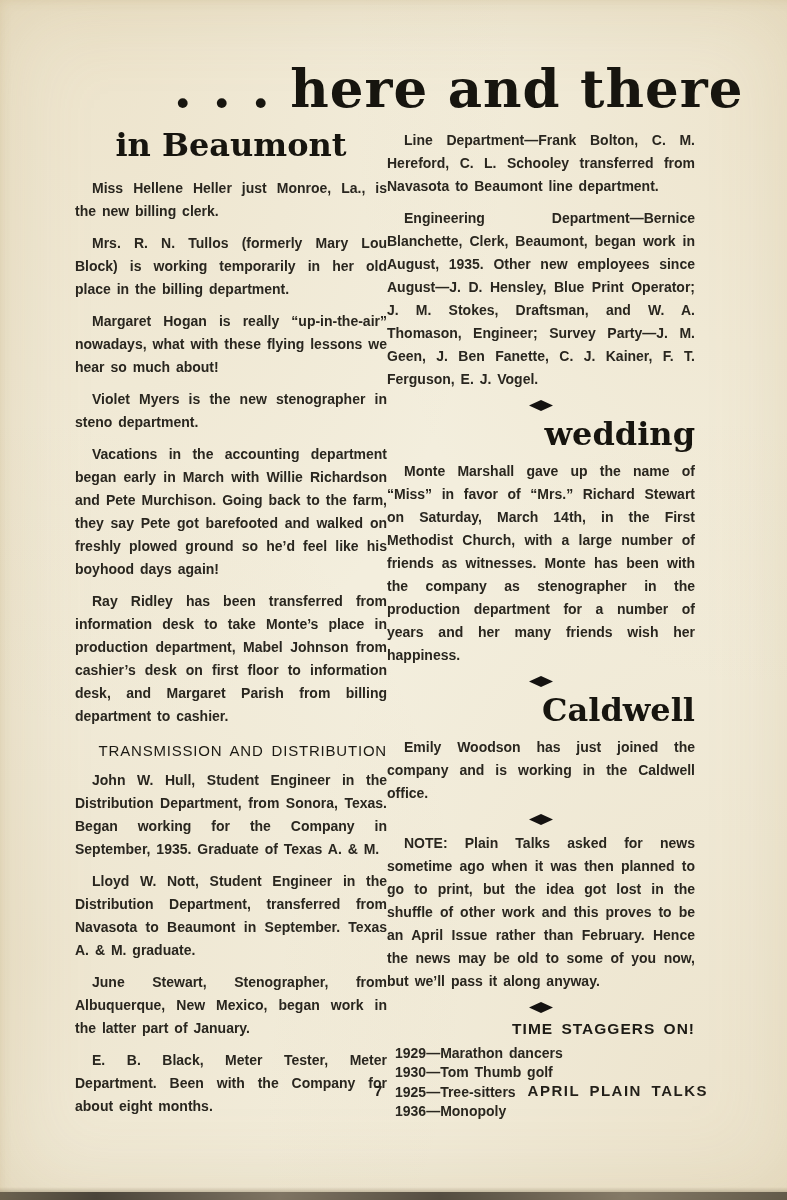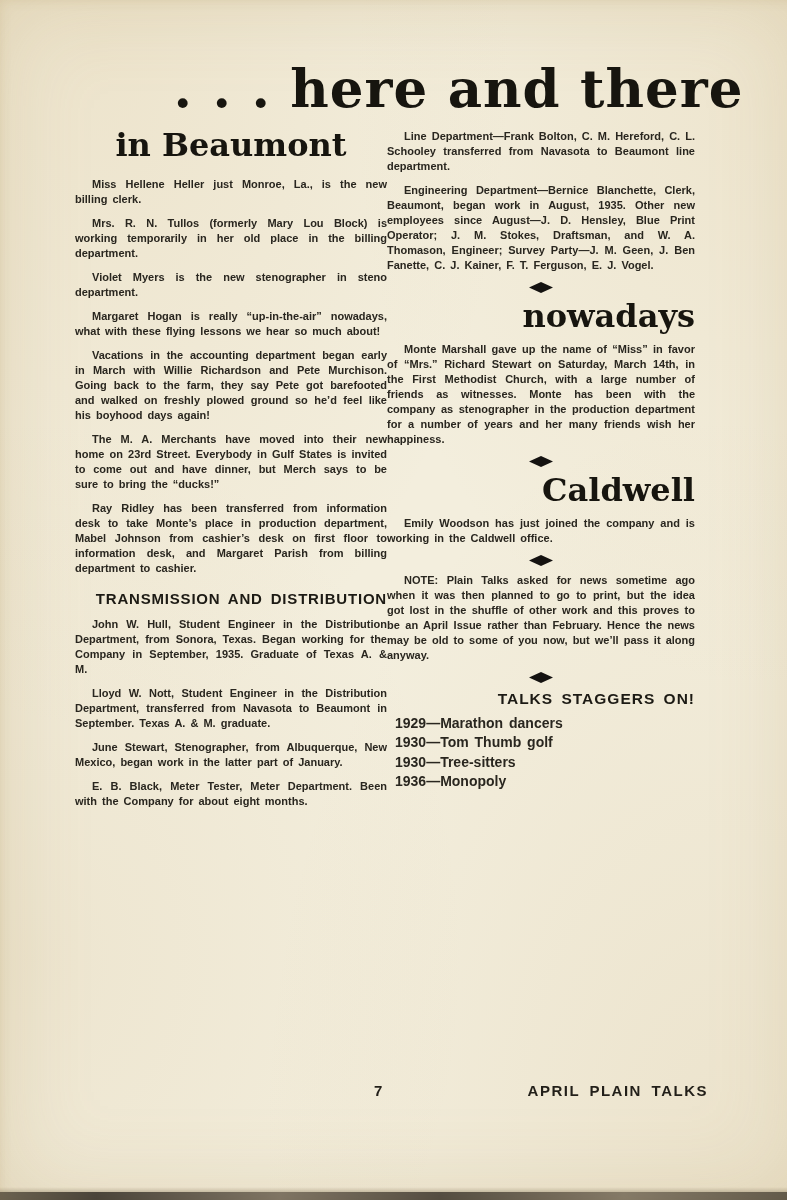--- a/index.html
+++ b/index.html
@@ -41,22 +41,22 @@
     white-space:nowrap;
   }
   .columns {
     display:flex;
     margin:14px 0 0 62px;
   }
   .col { width:312px; }
   .col.right { width:308px; }
   p.body {
     margin:0 0 9px 0;
-    font-size:11px;
-    line-height:15px;
+    font-size:14px;
+    line-height:23px;
     font-weight:bold;
     text-align:justify;
     text-indent:17px;
     word-spacing:2px;
     color:#29261f;
   }
   .serif-head {
     font-family:"DejaVu Serif", serif;
     font-weight:bold;
     color:#17150f;
@@ -67,21 +67,21 @@
     text-align:center;
     margin:0 0 16px 0;
   }
   .h-right {
     font-size:32px;
     text-align:right;
     margin:0 0 10px 0;
   }
   .sub-head {
     font-size:15px;
-    font-weight:bold;
+    font-weight:normal;
     letter-spacing:.8px;
     text-align:right;
     margin:14px 0 10px 0;
     color:#1c1a14;
     word-spacing:3px;
   }
   .ts-head {
     font-size:15.5px;
     font-weight:bold;
     letter-spacing:1px;
@@ -122,65 +122,64 @@
 <div class="page">
 
   <div class="title">. . . here and there</div>
 
   <div class="columns">
 
     <div class="col left">
       <div class="serif-head h-beaumont">in Beaumont</div>
       <p class="body">Miss Hellene Heller just Monroe, La., is the new billing clerk.</p>
       <p class="body">Mrs. R. N. Tullos (formerly Mary Lou Block) is working temporarily in her old place in the billing department.</p>
+      <p class="body">Margaret Hogan is really “up-in-the-air” nowadays, what with these flying lessons we hear so much about!</p>
       <p class="body">Violet Myers is the new stenographer in steno department.</p>
-      <p class="body">Margaret Hogan is really “up-in-the-air” nowadays, what with these flying lessons we hear so much about!</p>
       <p class="body">Vacations in the accounting department began early in March with Willie Richardson and Pete Murchison.  Going back to the farm, they say Pete got barefooted and walked on freshly plowed ground so he’d feel like his boyhood days again!</p>
-      <p class="body">The M. A. Merchants have moved into their new home on 23rd Street. Everybody in Gulf States is invited to come out and have dinner, but Merch says to be sure to bring the “ducks!”</p>
       <p class="body">Ray Ridley has been transferred from information desk to take Monte’s place in production department, Mabel Johnson from cashier’s desk on first floor to information desk, and Margaret Parish from billing department to cashier.</p>
       <div class="sub-head">TRANSMISSION AND DISTRIBUTION</div>
       <p class="body">John W. Hull, Student Engineer in the Distribution Department, from Sonora, Texas. Began working for the Company in September, 1935. Graduate of Texas A. &amp; M.</p>
       <p class="body">Lloyd W. Nott, Student Engineer in the Distribution Department, transferred from Navasota to Beaumont in September. Texas A. &amp; M. graduate.</p>
       <p class="body">June Stewart, Stenographer, from Albuquerque, New Mexico, began work in the latter part of January.</p>
       <p class="body">E. B. Black, Meter Tester, Meter Department. Been with the Company for about eight months.</p>
     </div>
 
     <div class="col right">
       <p class="body">Line Department—Frank Bolton, C. M. Hereford, C. L. Schooley transferred from Navasota to Beaumont line department.</p>
       <p class="body">Engineering Department—Bernice Blanchette, Clerk, Beaumont, began work in August, 1935. Other new employees since August—J. D. Hensley, Blue Print Operator; J. M. Stokes, Draftsman, and W. A. Thomason, Engineer; Survey Party—J. M. Geen, J. Ben Fanette, C. J. Kainer, F. T. Ferguson, E. J. Vogel.</p>
 
       <svg class="divider" viewBox="0 0 24 11">
           <polygon points="0,5.5 12,0 24,5.5 12,11"></polygon>
         </svg>
 
-      <div class="serif-head h-right">nowadays</div>
+      <div class="serif-head h-right">wedding</div>
       <p class="body">Monte Marshall gave up the name of “Miss” in favor of “Mrs.” Richard Stewart on Saturday, March 14th, in the First Methodist Church, with a large number of friends as witnesses. Monte has been with the company as stenographer in the production department for a number of years and her many friends wish her happiness.</p>
 
       <svg class="divider" viewBox="0 0 24 11">
           <polygon points="0,5.5 12,0 24,5.5 12,11"></polygon>
         </svg>
 
       <div class="serif-head h-right">Caldwell</div>
       <p class="body">Emily Woodson has just joined the company and is working in the Caldwell office.</p>
 
       <svg class="divider" viewBox="0 0 24 11">
           <polygon points="0,5.5 12,0 24,5.5 12,11"></polygon>
         </svg>
 
       <p class="body">NOTE:  Plain Talks asked for news sometime ago when it was then planned to go to print, but the idea got lost in the shuffle of other work and this proves to be an April Issue rather than February. Hence the news may be old to some of you now, but we’ll pass it along anyway.</p>
 
       <svg class="divider" viewBox="0 0 24 11">
           <polygon points="0,5.5 12,0 24,5.5 12,11"></polygon>
         </svg>
 
-      <div class="ts-head">TALKS STAGGERS ON!</div>
+      <div class="ts-head">TIME STAGGERS ON!</div>
       <div class="ts-list">
         <div class="ts-item">1929—Marathon dancers</div>
         <div class="ts-item">1930—Tom Thumb golf</div>
-        <div class="ts-item">1930—Tree-sitters</div>
+        <div class="ts-item">1925—Tree-sitters</div>
         <div class="ts-item">1936—Monopoly</div>
       </div>
     </div>
 
   </div>
 
   <div class="footer">
     <span class="page-num">7</span>
     <span class="footer-right">APRIL PLAIN TALKS</span>
   </div>

